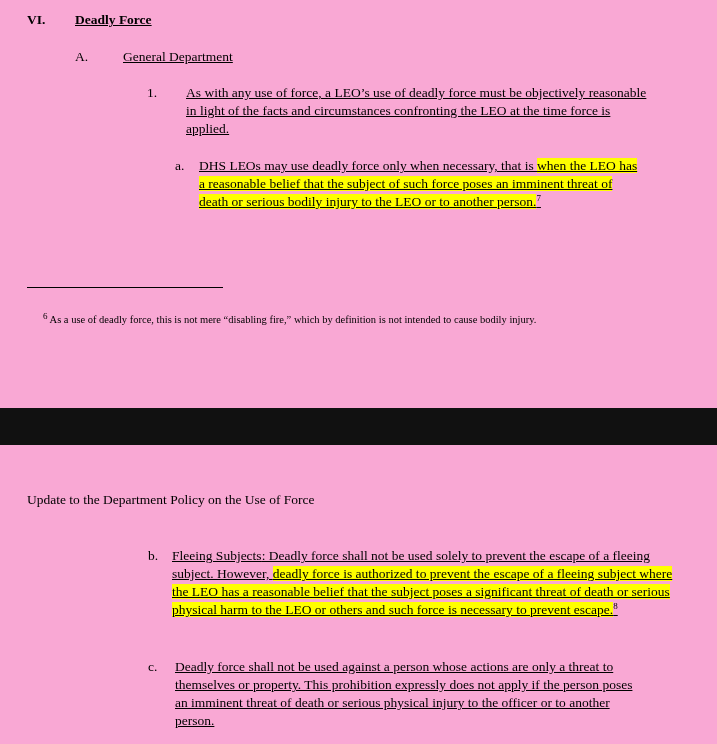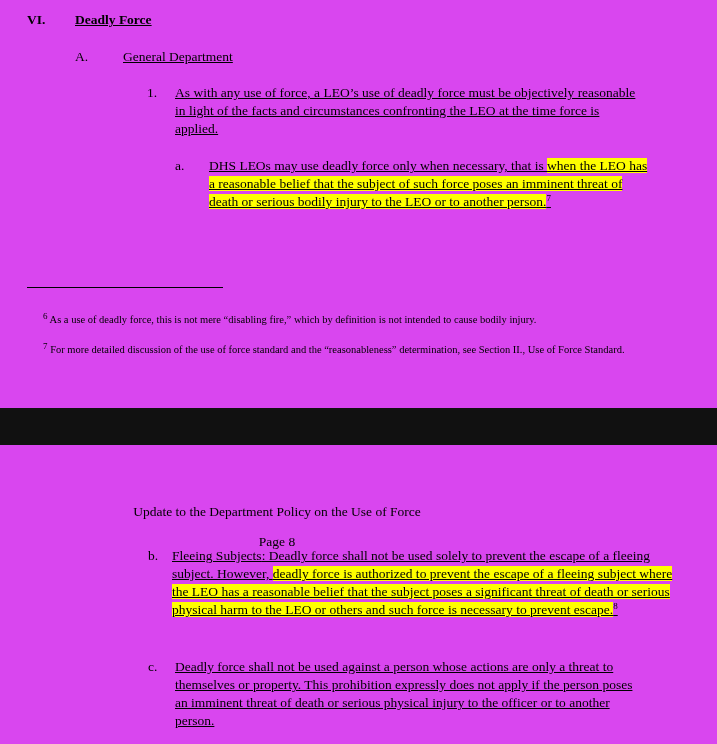--- a/index.html
+++ b/index.html
@@ -8,21 +8,21 @@
   }
   html, body {
     margin: 0;
     padding: 0;
     background: #ffffff;
   }
   .doc {
     position: relative;
     width: 717px;
     height: 744px;
-    background: #d946ef;
+    background: #f9a8d4;
     font-family: "Liberation Serif", "DejaVu Serif", serif;
     color: #000000;
     font-size: 13.5px;
     line-height: 18px;
     overflow: hidden;
   }
   .abs { position: absolute; }
   .row { display: flex; align-items: flex-start; }
   .bold { font-weight: bold; }
   .num-cell { flex: 0 0 auto; }
@@ -43,59 +43,57 @@
     height: 0;
   }
   .footnotes {
     font-size: 10.5px;
     line-height: 14px;
   }
   .footnote { margin: 16px; }
   .page-break-bar {
     background: var(--bar);
   }
-  .header-block p { margin: 12px; text-align: center; }
+  .header-block p { margin: 0; }
 </style>
 </head>
 <body>
 
 <div class="doc">
 
   <div class="abs row" style="top:11px; left:27px;">
     <span class="num-cell bold" style="width:48px;">VI.</span>
     <span class="text-cell bold">Deadly Force</span>
   </div>
 
   <div class="abs row" style="top:48px; left:75px;">
     <span class="num-cell" style="width:48px;">A.</span>
     <span class="text-cell">General Department</span>
   </div>
 
   <div class="abs row" style="top:84px; left:147px;">
     <span class="num-cell" style="width:28px;">1.</span>
-    <span class="text-cell" style="width:466px;">As with any use of force, a LEO’s use of deadly force must be objectively reasonable in light of the facts and circumstances confronting the LEO at the time force is applied.</span>
+    <span class="text-cell" style="width:466px;margin-left:11px;">As with any use of force, a LEO’s use of deadly force must be objectively reasonable in light of the facts and circumstances confronting the LEO at the time force is applied.</span>
   </div>
 
   <div class="abs row" style="top:157px; left:175px;">
     <span class="num-cell" style="width:24px;">a.</span>
-    <span class="text-cell" style="width:446px;margin-left:10px;"><span>DHS LEOs may use deadly force only when necessary, that is </span><mark class="hl">when the LEO has a reasonable belief that the subject of such force poses an imminent threat of death or serious bodily injury to the LEO or to another person.</mark><sup class="fnref">7</sup></span>
+    <span class="text-cell" style="width:446px;"><span>DHS LEOs may use deadly force only when necessary, that is </span><mark class="hl">when the LEO has a reasonable belief that the subject of such force poses an imminent threat of death or serious bodily injury to the LEO or to another person.</mark><sup class="fnref">7</sup></span>
   </div>
 
   <div class="abs footnote-rule" style="top:287px; left:27px; width:196px;"></div>
 
   <div class="abs footnotes" style="top:297px; left:27px; width:642px;">
     <p class="footnote"><sup class="fnref">6</sup><span> As a use of deadly force, this is not mere “disabling fire,” which by definition is not intended to cause bodily injury.</span></p>
-    <p class="footnote"><sup class="fnref">7</sup><span> For more detailed discussion of the use of force standard and the “reasonableness” determination, see Section II., Use of Force Standard.</span></p>
   </div>
 
   <div class="abs page-break-bar" style="top:408px; left:0; width:717px; height:37px;"></div>
 
   <div class="abs header-block" style="top:491px; left:27px; width:500px;">
     <p>Update to the Department Policy on the Use of Force</p>
-    <p>Page 8</p>
   </div>
 
   <div class="abs row" style="top:547px; left:148px;">
     <span class="num-cell" style="width:24px;">b.</span>
     <span class="text-cell" style="width:506px;"><span class="underline">Fleeing Subjects</span><span>: Deadly force shall not be used solely to prevent the escape of a fleeing subject.  However, </span><mark class="hl">deadly force is authorized to prevent the escape of a fleeing subject where the LEO has a reasonable belief that the subject poses a significant threat of death or serious physical harm to the LEO or others and such force is necessary to prevent escape.</mark><sup class="fnref">8</sup></span>
   </div>
 
   <div class="abs row" style="top:658px; left:148px;">
     <span class="num-cell" style="width:27px;">c.</span>
     <span class="text-cell" style="width:472px;">Deadly force shall not be used against a person whose actions are only a threat to themselves or property.  This prohibition expressly does not apply if the person poses an imminent threat of death or serious physical injury to the officer or to another person.</span>

